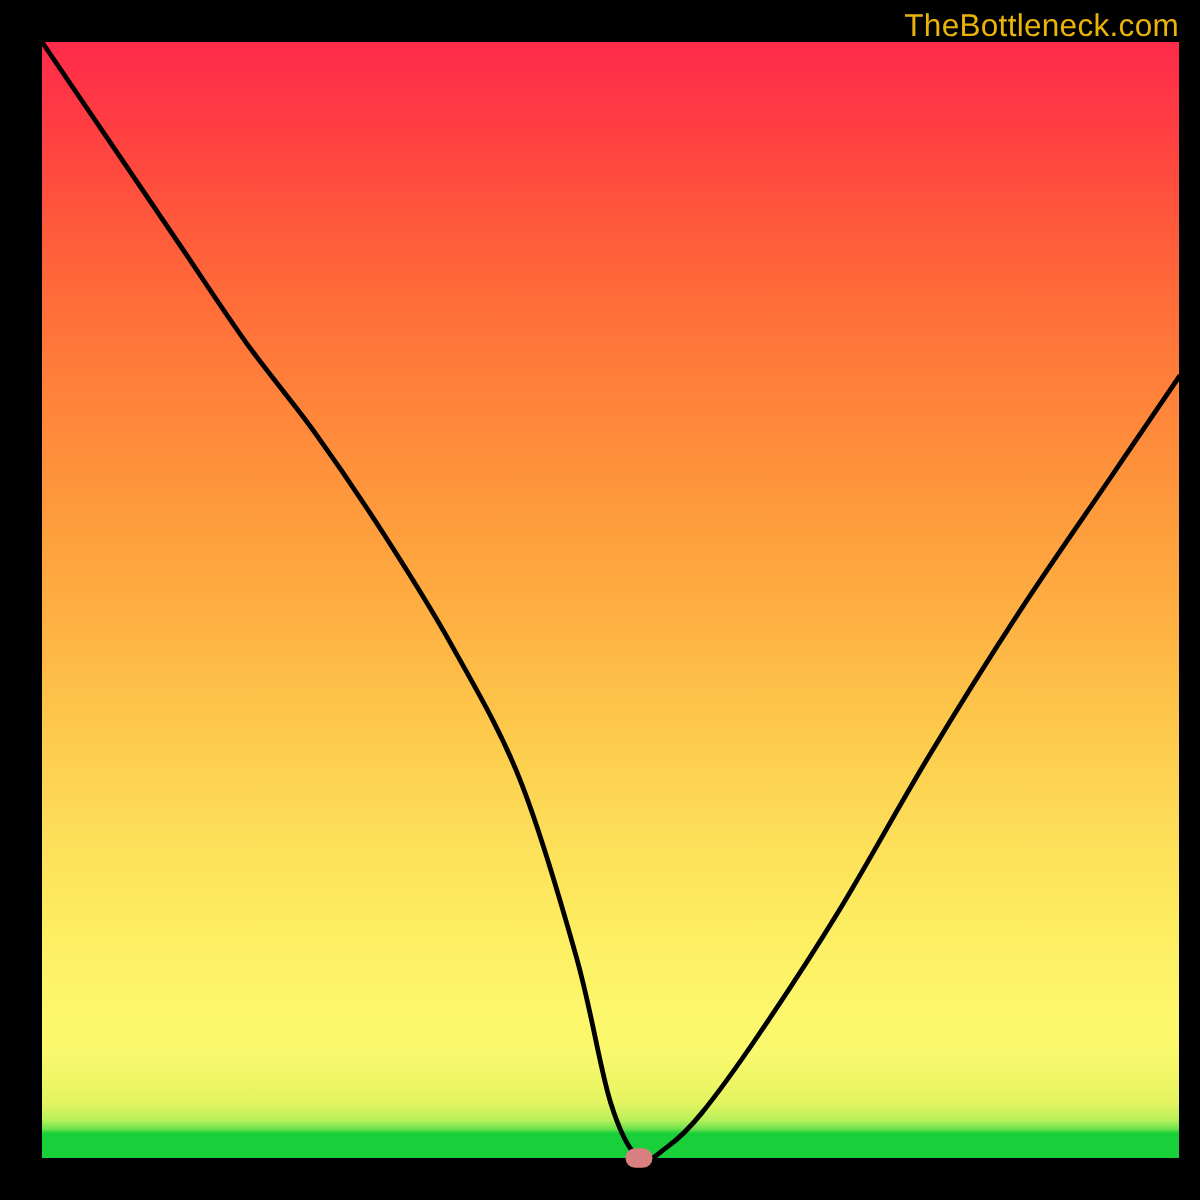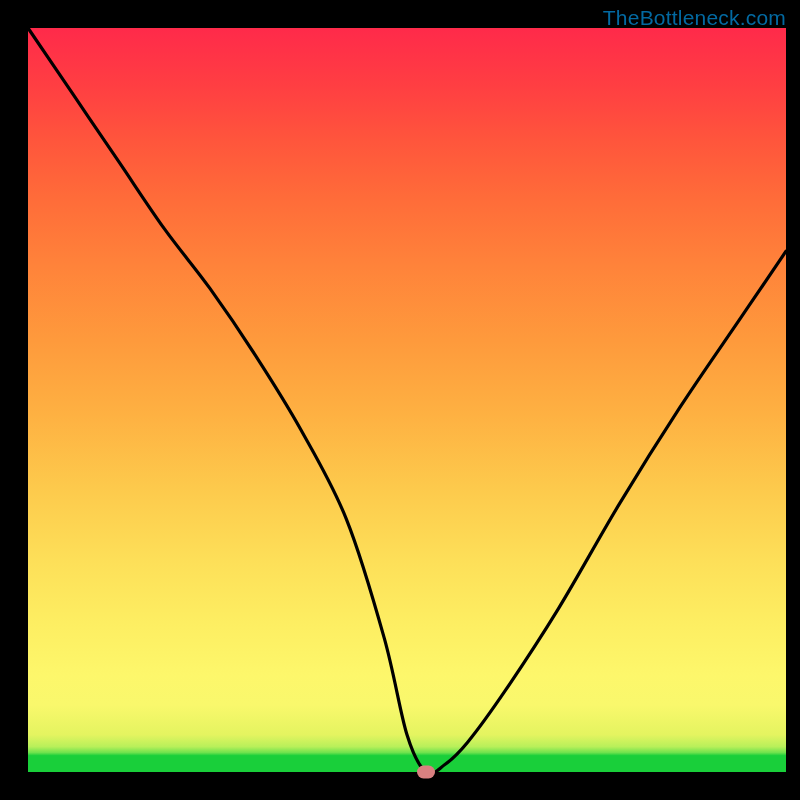--- a/index.html
+++ b/index.html
@@ -44,21 +44,21 @@
         #ff6c39 77%,
         #ff553c 85%,
         #ff3f42 92%,
         #ff2a4a 100%
       );
   }
   .watermark {
     position: absolute;
     top: 6px;
     right: 14px;
-    color: #0369a1;
+    color: #eab308;
     font-size: 21px;
     font-weight: 500;
     letter-spacing: 0.2px;
   }
   svg.curve {
     position: absolute;
     left: 0;
     top: 0;
     width: 100%;
     height: 100%;

